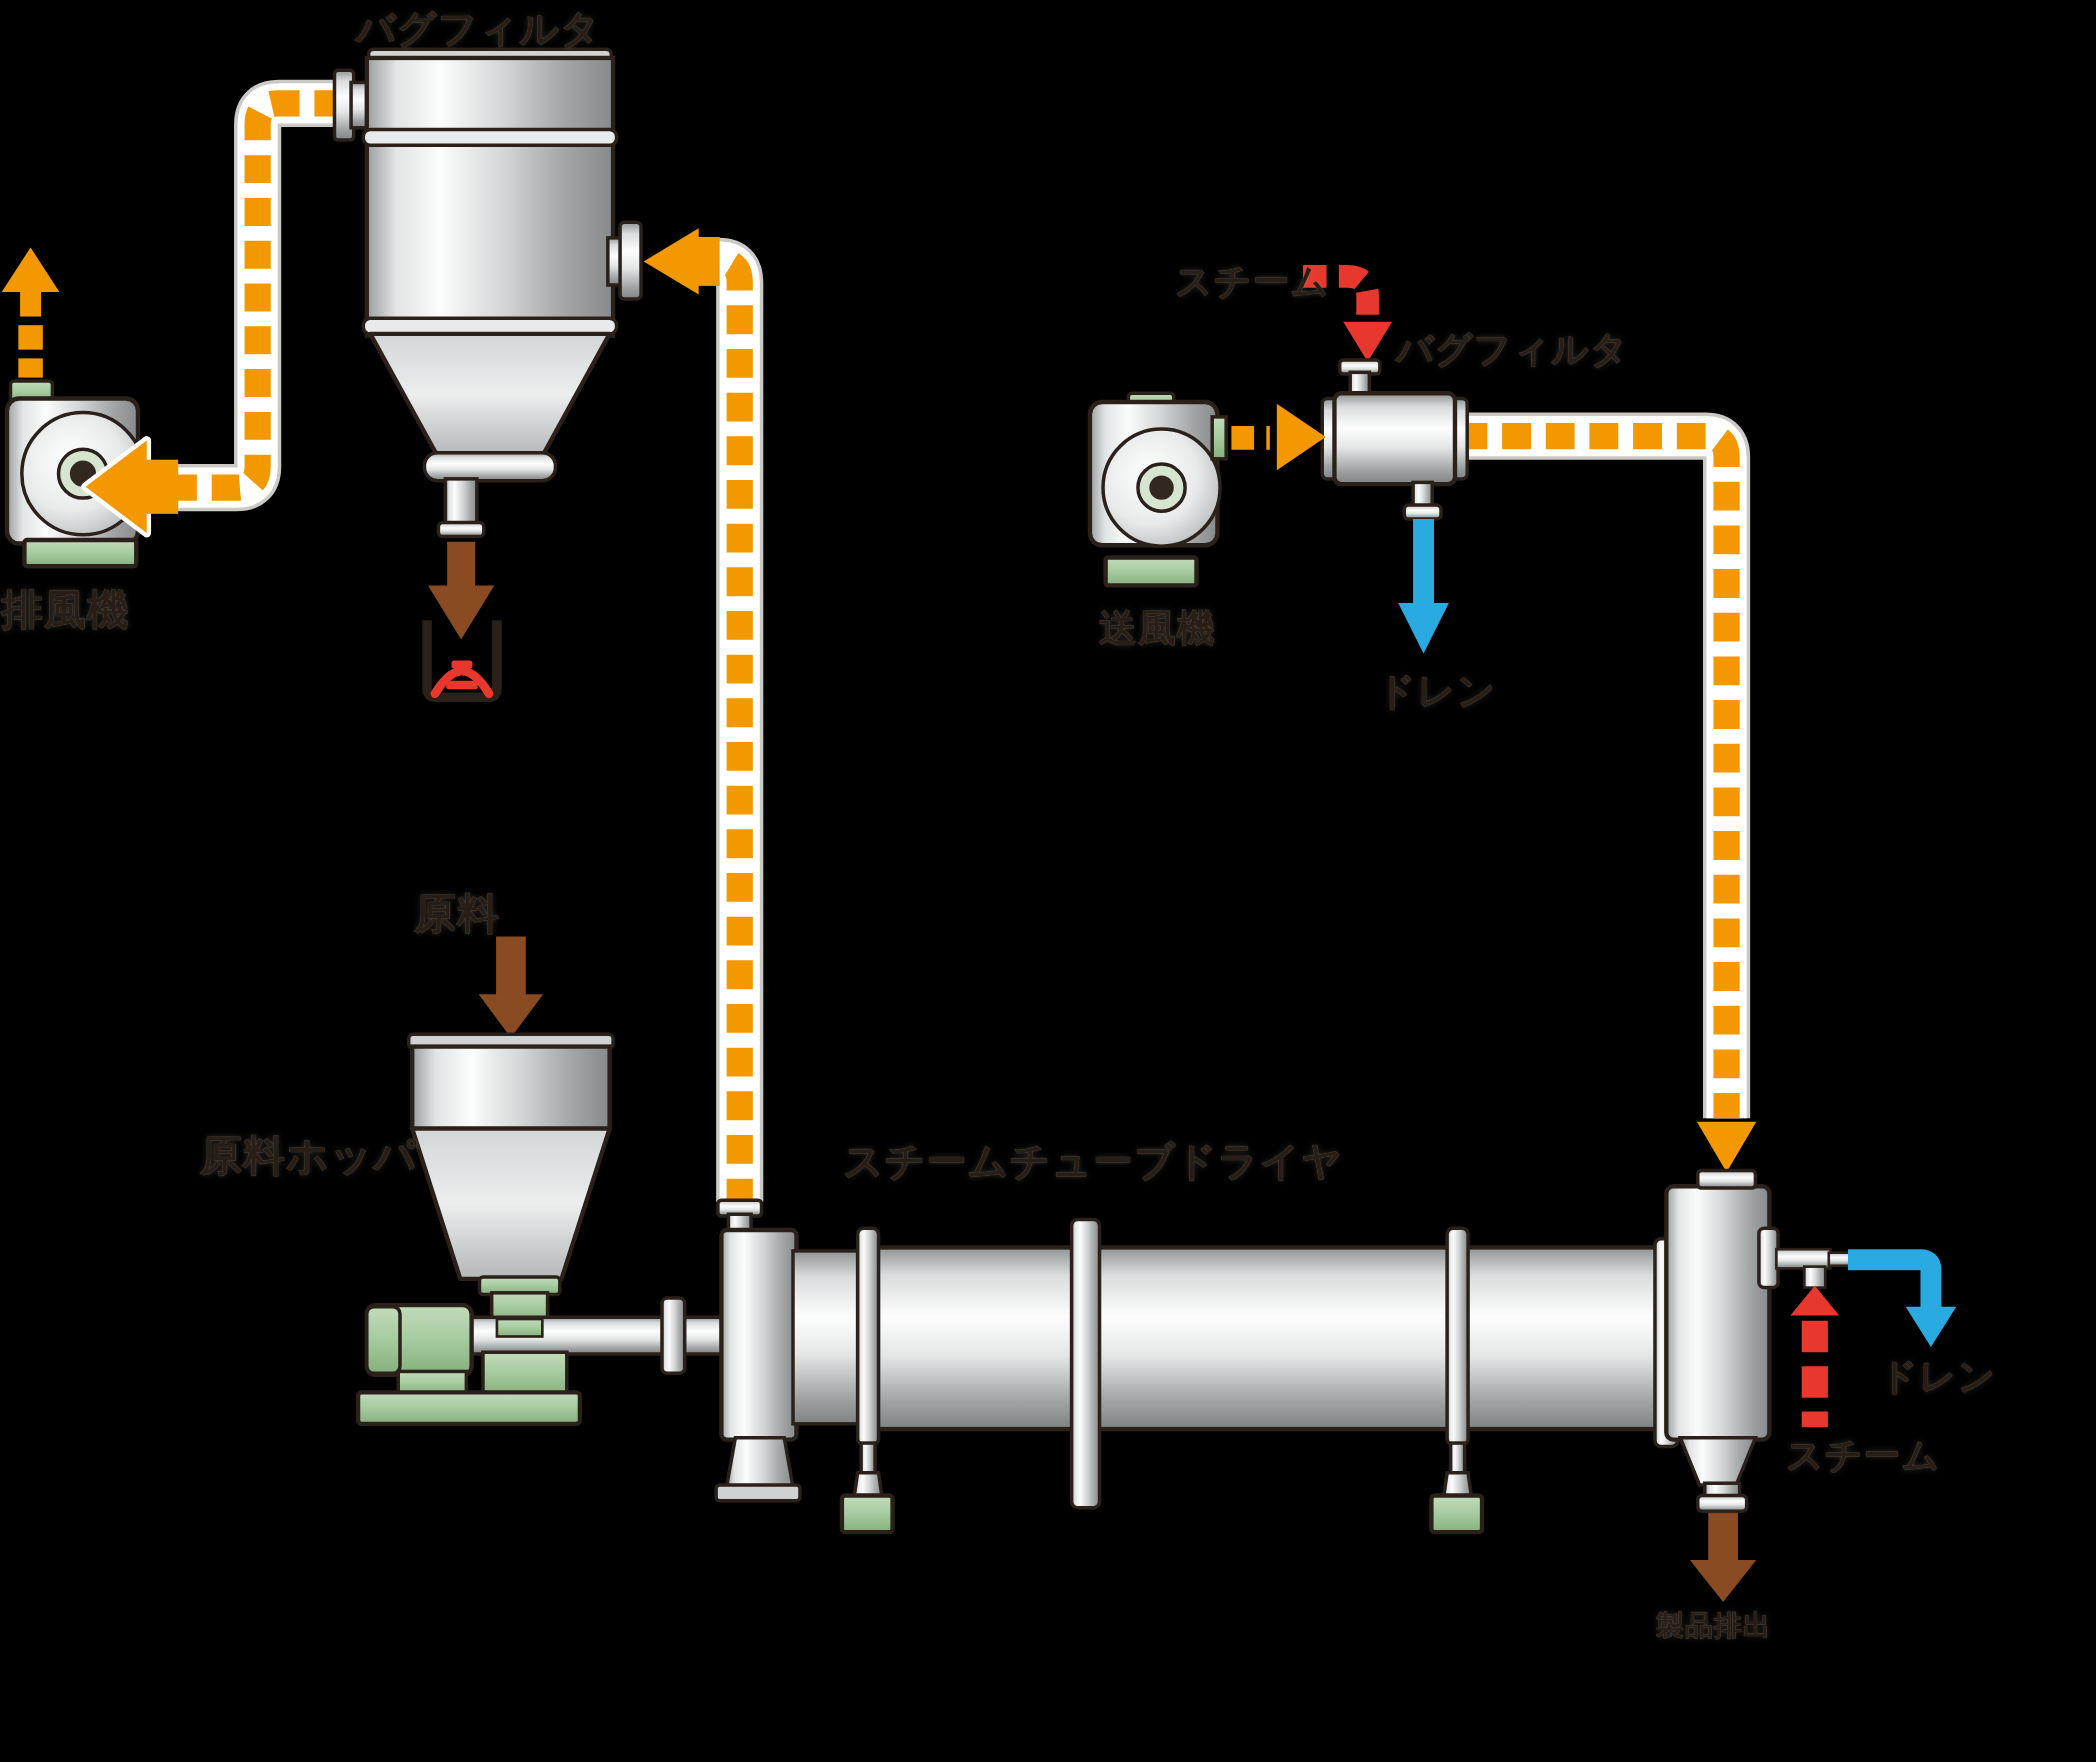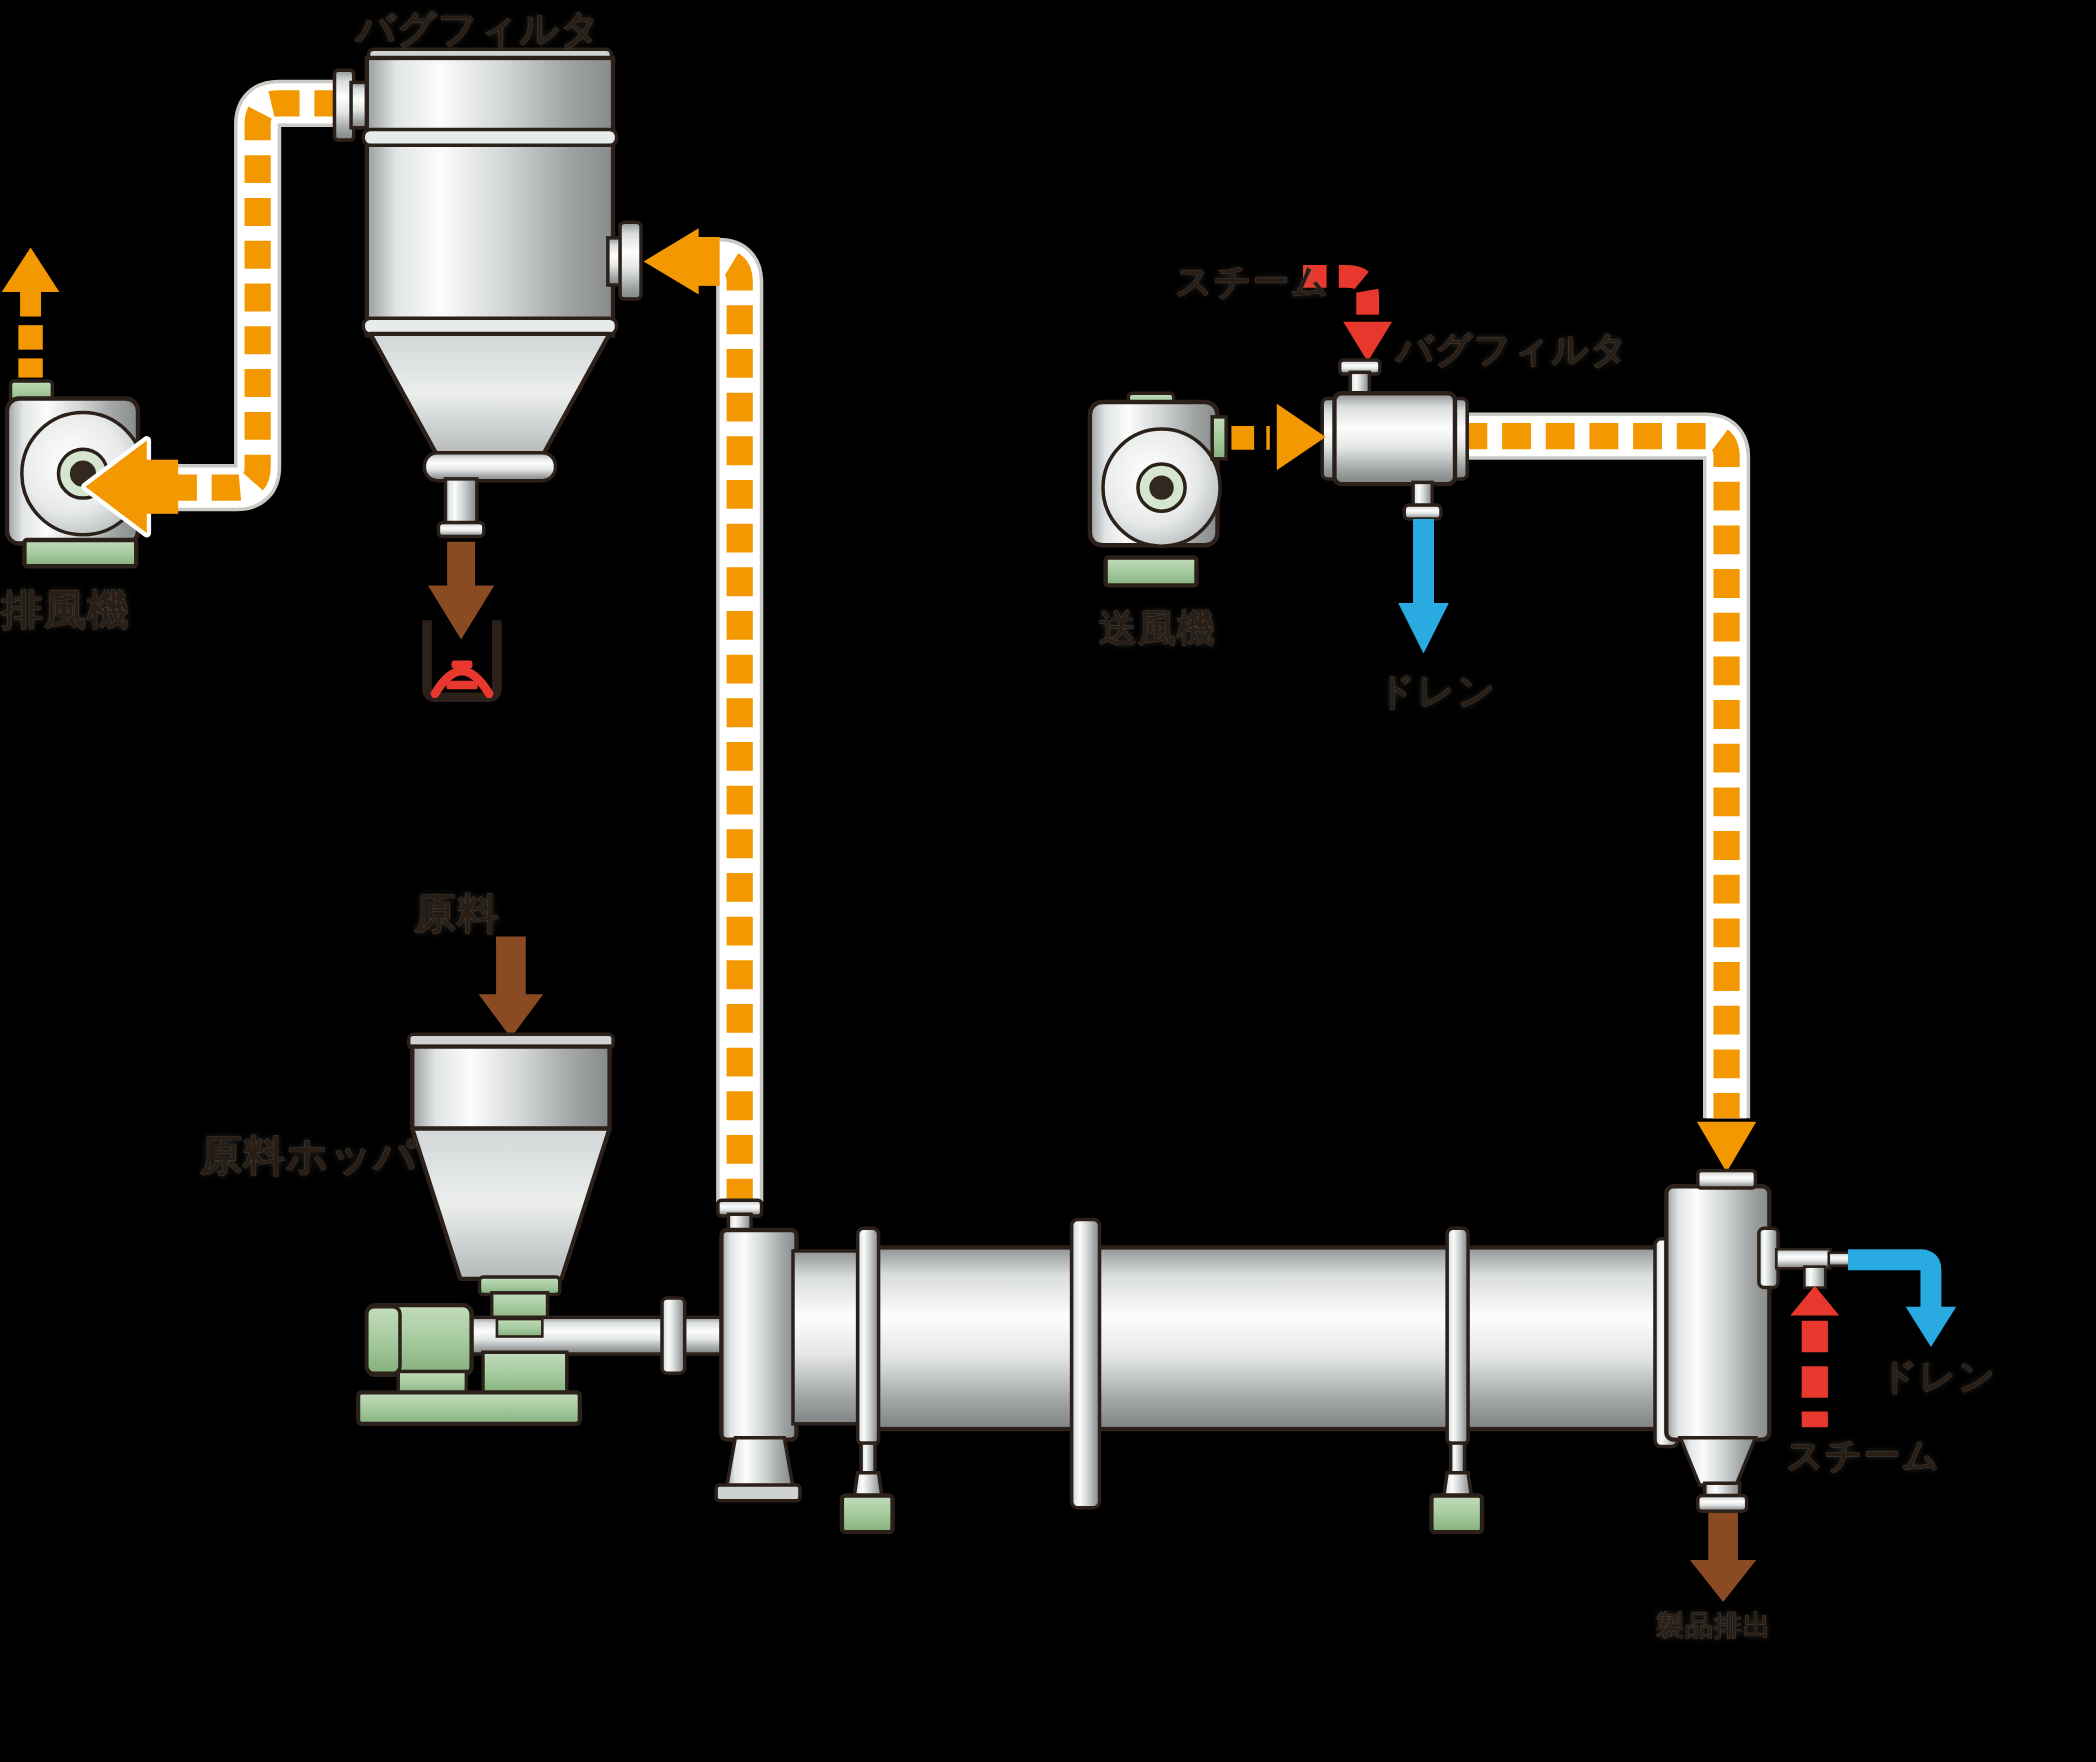--- a/index.html
+++ b/index.html
@@ -221,18 +221,19 @@
 </svg>
 
 <div class="lbl" style="left:356px;top:1.7px;font-size:39px">バグフィルタ</div>
 <div class="lbl" style="left:1px;top:582px;font-size:42px">排風機</div>
 <div class="lbl" style="left:1175px;top:257px;font-size:37px">スチーム</div>
 <div class="lbl" style="left:1396px;top:325px;font-size:37px">バグフィルタ</div>
 <div class="lbl" style="left:1099px;top:603px;font-size:38px">送風機</div>
 <div class="lbl" style="left:1377px;top:666px;font-size:38px">ドレン</div>
 <div class="lbl" style="left:414px;top:886px;font-size:42px">原料</div>
 <div class="lbl" style="left:200px;top:1128px;font-size:42px">原料ホッパ</div>
+<div class="lbl" style="left:843px;top:1134px;font-size:40px">スチームチューブドライヤ</div>
 <div class="lbl" style="left:1786px;top:1431px;font-size:37px">スチーム</div>
 <div class="lbl" style="left:1880px;top:1352px;font-size:37px">ドレン</div>
 <div class="lbl" style="left:1656px;top:1607px;font-size:28px">製品排出</div>
 
 </div>
 
 
 </body></html>

